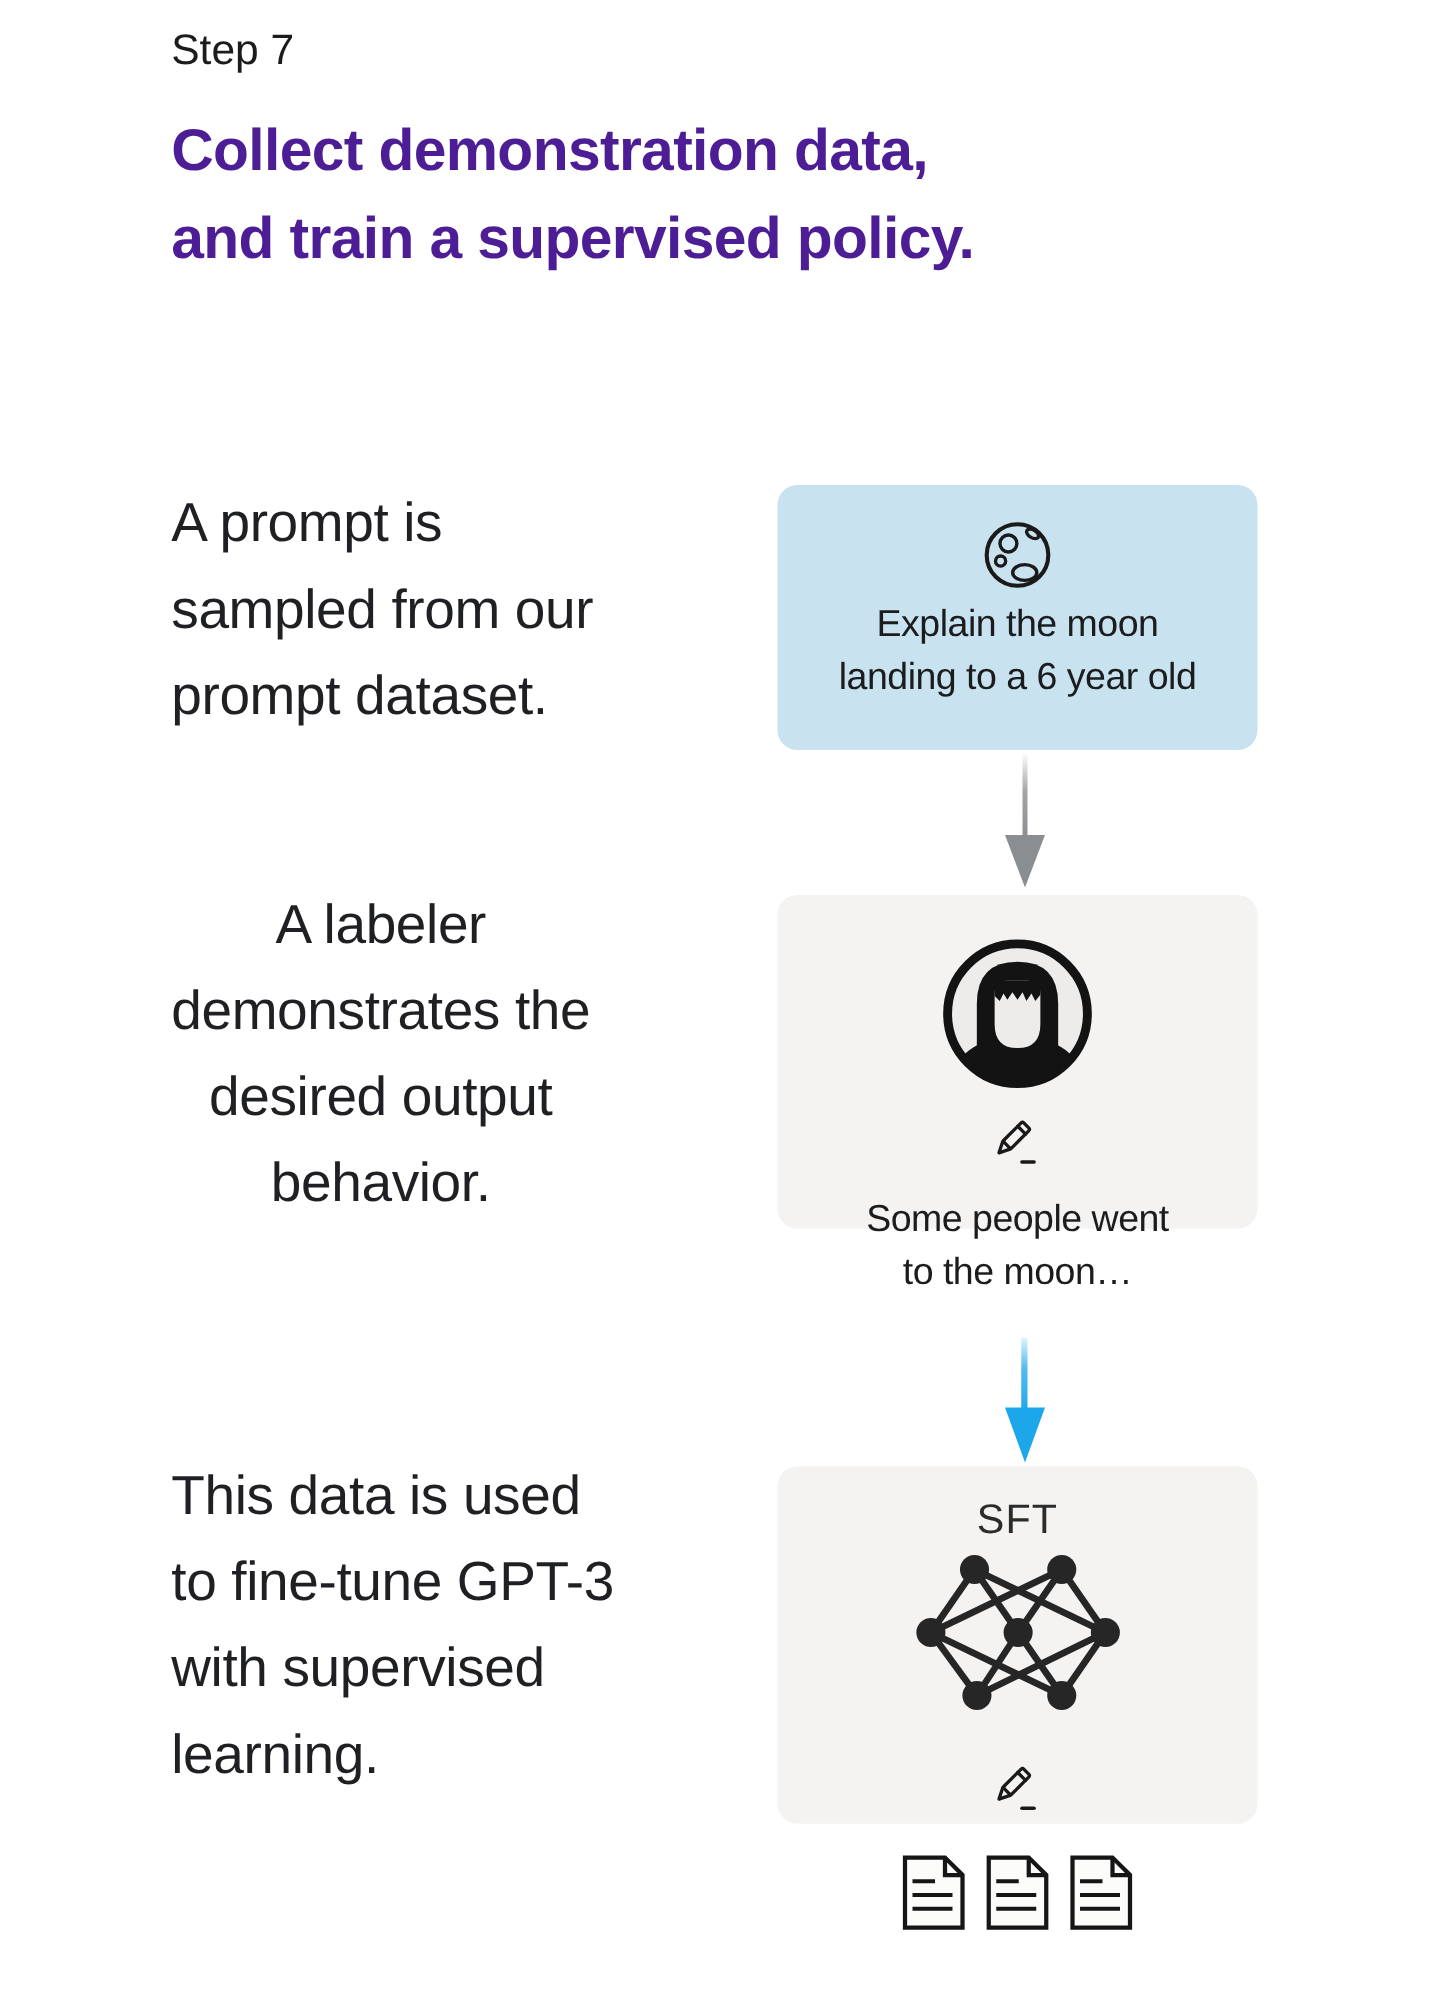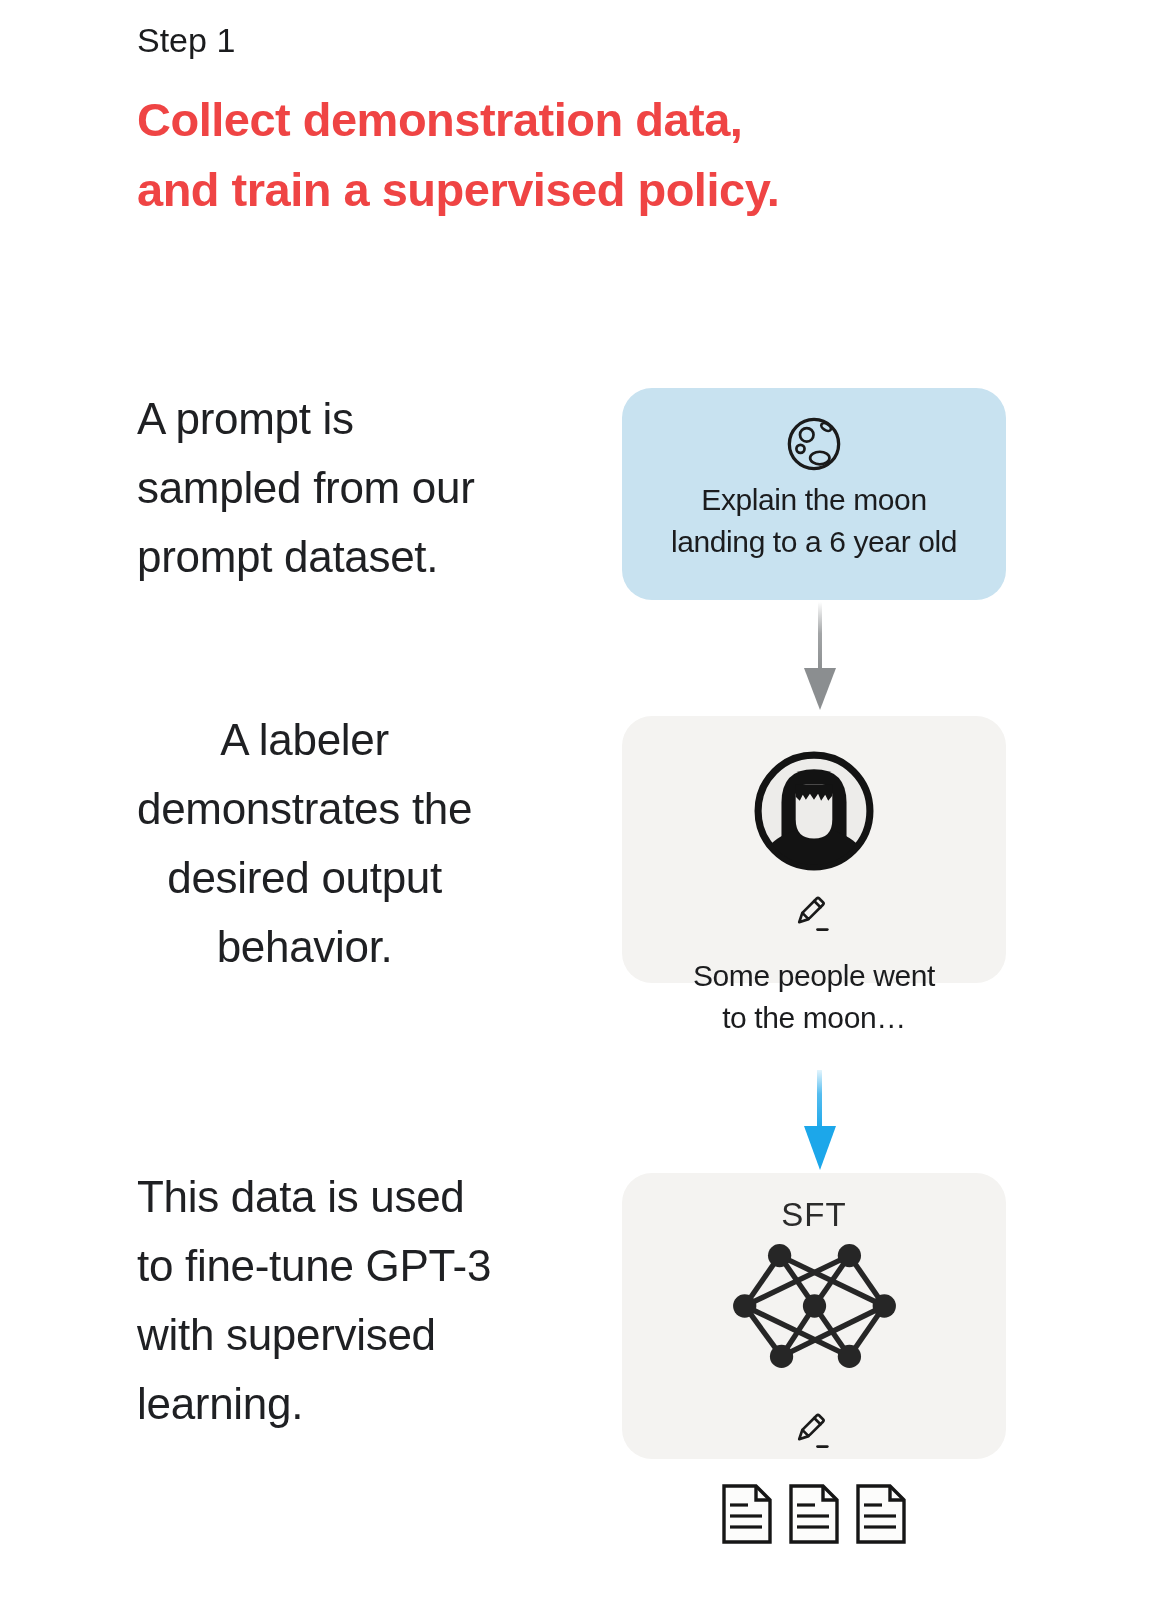--- a/index.html
+++ b/index.html
@@ -13,34 +13,34 @@
   }
   .pre{white-space:pre-line;}
 
   .step-label{
     position:absolute;left:137px;top:20px;
     font-size:34px;line-height:40px;font-weight:400;color:#1b1c1e;
   }
   .page-title{
     position:absolute;left:137px;top:85px;
     font-size:47px;line-height:70px;font-weight:700;
-    letter-spacing:-0.5px;color:#ef4444;
+    letter-spacing:-0.5px;color:#4c1d95;
   }
   .desc{
     position:absolute;left:137px;
     font-size:44px;line-height:69px;font-weight:400;
     letter-spacing:-0.3px;color:#1f2023;
   }
   .desc1{top:384px;}
   .desc2{top:705px;text-align:center;}
   .desc3{top:1162px;}
 
   .card{
     position:absolute;left:622px;width:384px;
-    border-radius:30px;
+    border-radius:16px;
     display:flex;flex-direction:column;align-items:center;
     box-sizing:border-box;
   }
   .card-text{
     font-size:30px;line-height:42px;letter-spacing:-0.4px;
     text-align:center;color:#1b1c1e;
   }
   .card-prompt{top:388px;height:212px;background:#c8e2f0;padding-top:27px;}
   .card-prompt .card-text{margin-top:6px;}
   .card-labeler{top:716px;height:267px;background:#f4f3f1;padding-top:34px;}
@@ -74,21 +74,21 @@
     border-left:16px solid transparent;border-right:16px solid transparent;
     border-top:44px solid #1ca7ea;
   }
   svg{display:block;}
 </style>
 </head>
 <body>
 
 <div id="canvas">
 
-  <div class="step-label">Step 1</div>
+  <div class="step-label">Step 7</div>
   <div class="page-title pre">Collect demonstration data,
 and train a supervised policy.</div>
 
   <div class="desc desc1 pre">A prompt is
 sampled from our
 prompt dataset.</div>
   <div class="desc desc2 pre">A labeler
 demonstrates the
 desired output
 behavior.</div>

